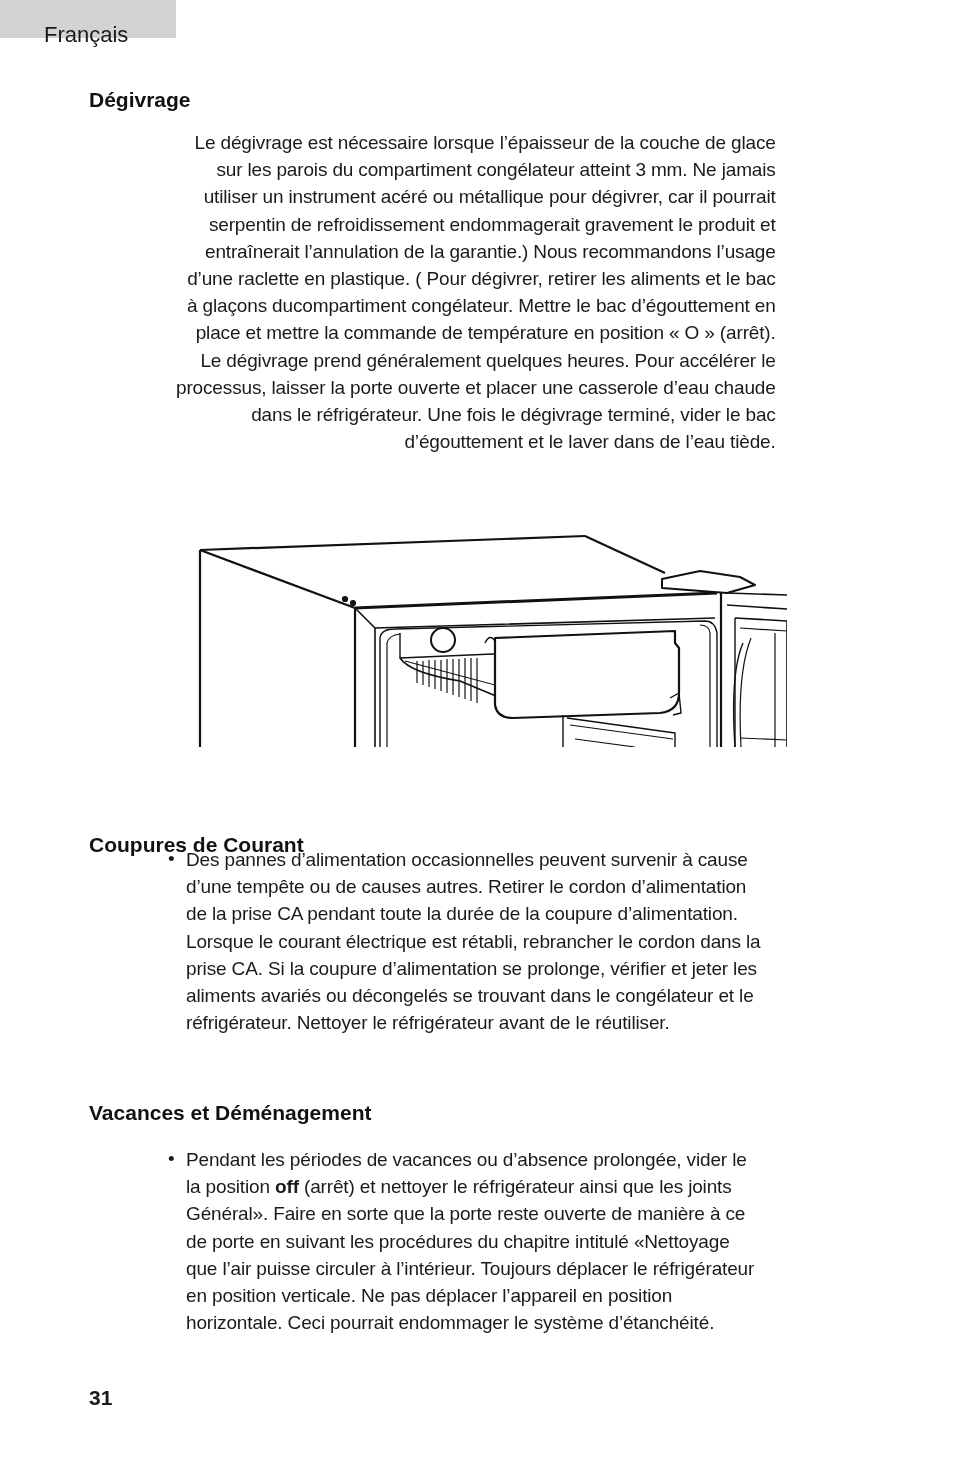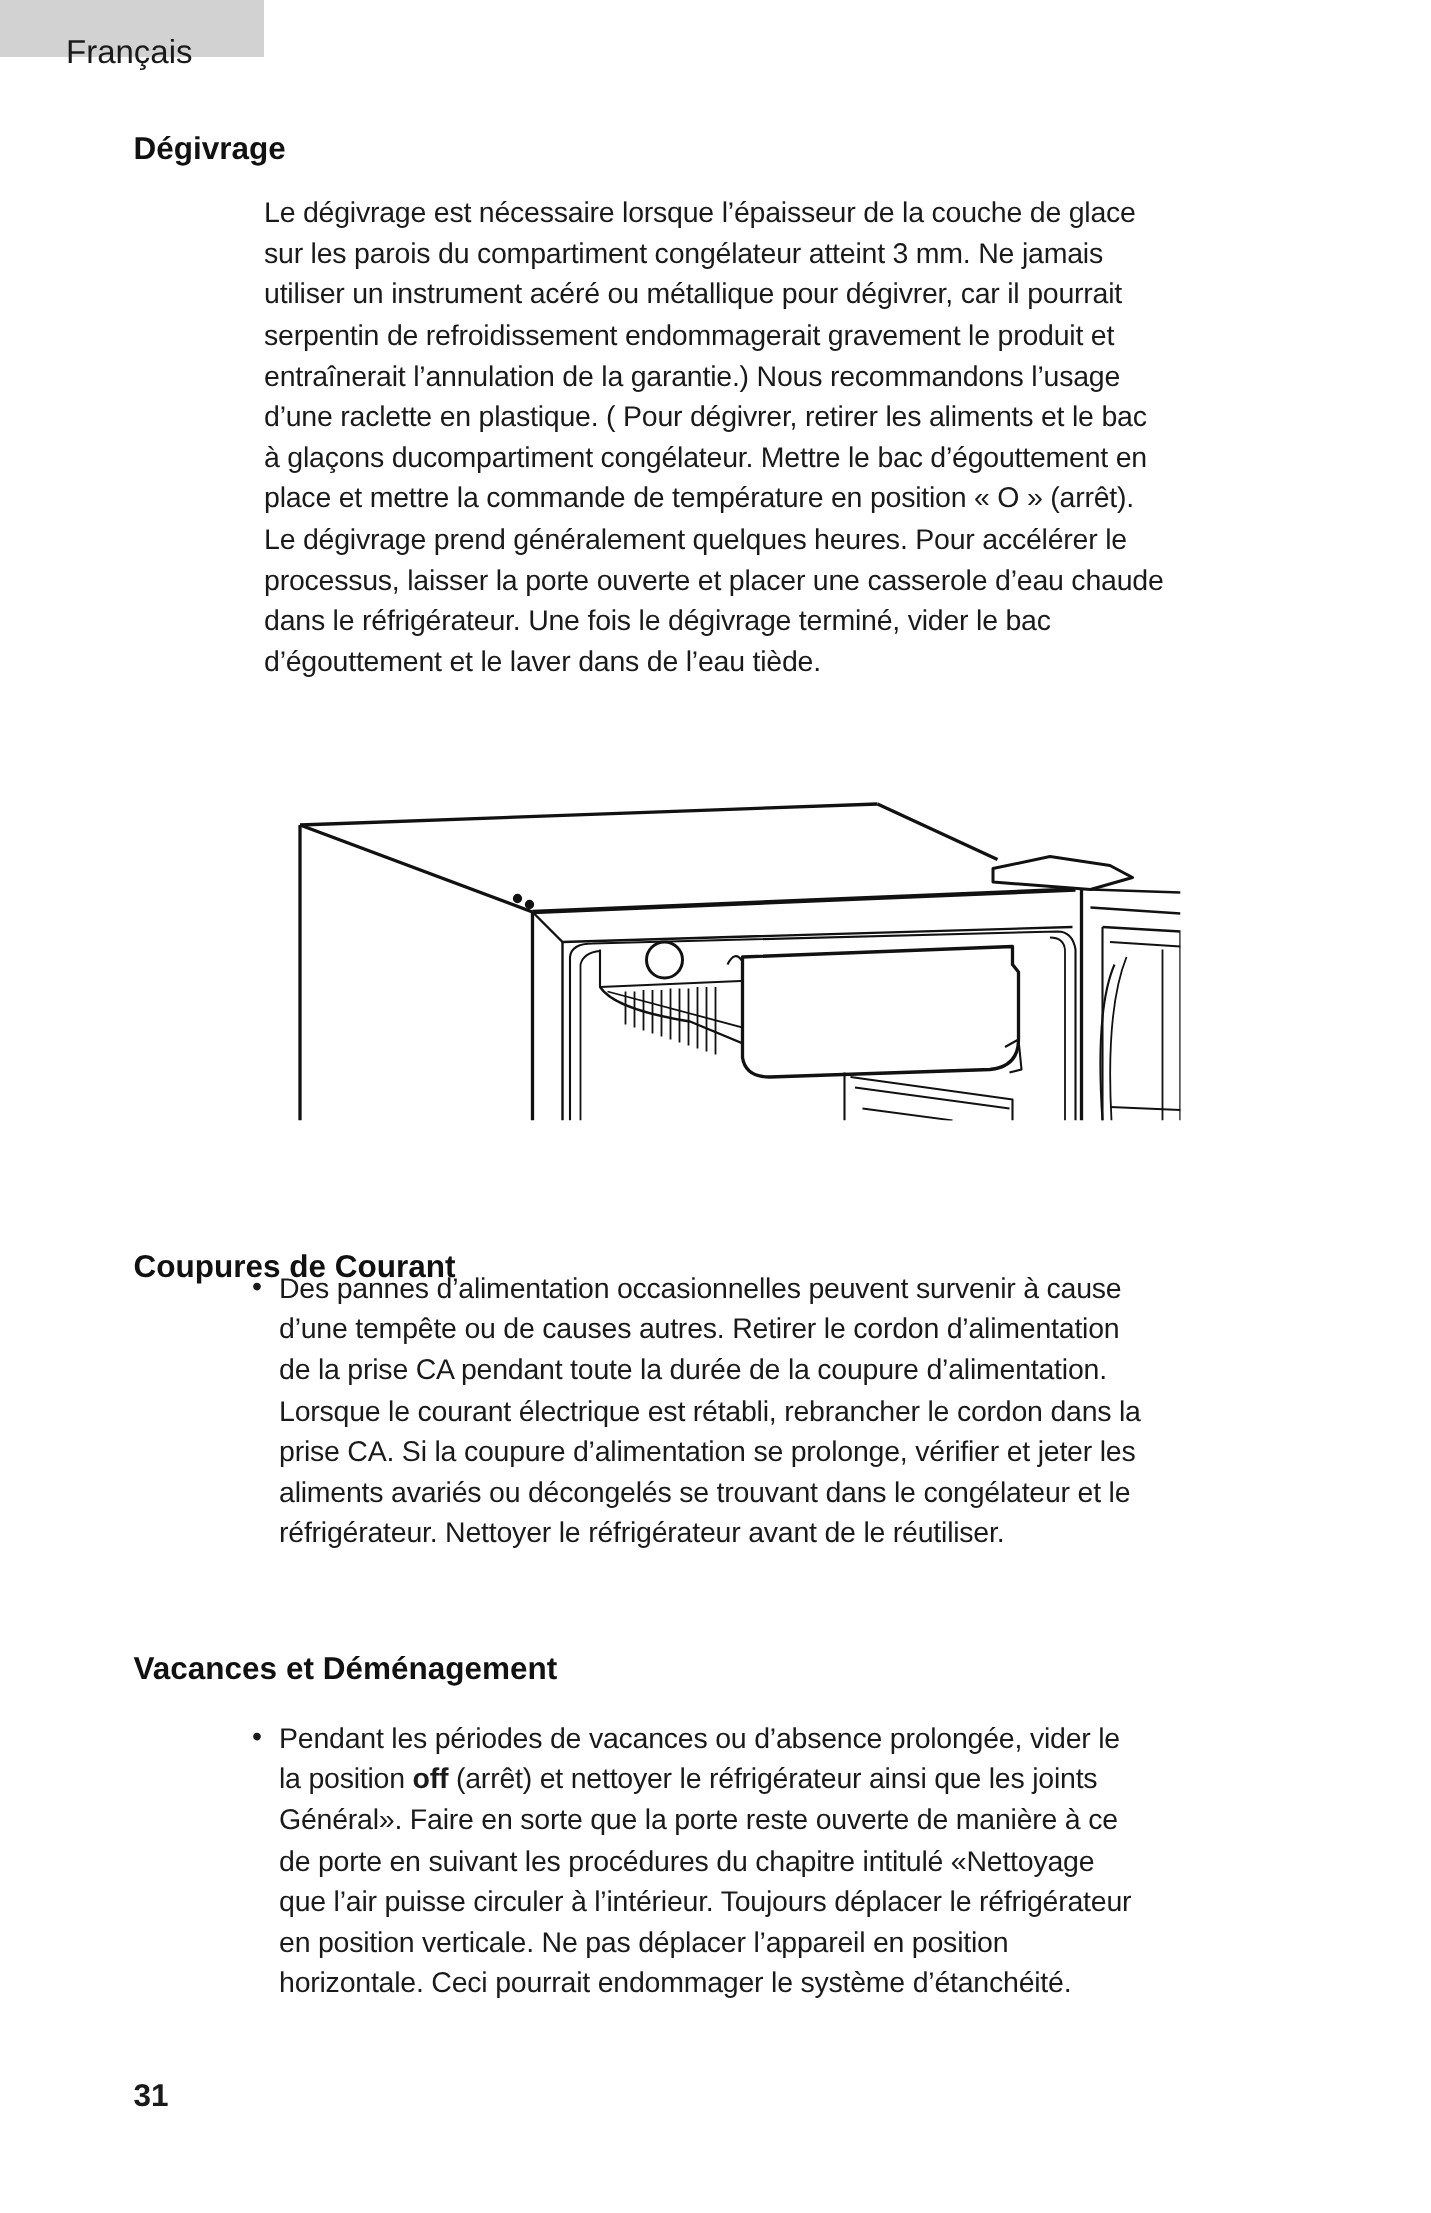--- a/index.html
+++ b/index.html
@@ -18,21 +18,21 @@
   b { font-weight: bold; }
 </style>
 </head>
 <body>
 
 <div class="lang-tab">
   <span>Français</span>
 </div>
 
 <div class="heading" style="top:88px;">Dégivrage</div>
-<div class="body-text" style="left:176px; top:129px;">
+<div class="body-text" style="left:176px; top:129px;text-align:right;">
   <span class="line">Le dégivrage est nécessaire lorsque l’épaisseur de la couche de glace</span>
   <span class="line">sur les parois du compartiment congélateur atteint 3 mm. Ne jamais</span>
   <span class="line">utiliser un instrument acéré ou métallique pour dégivrer, car il pourrait</span>
   <span class="line">serpentin de refroidissement endommagerait gravement le produit et</span>
   <span class="line">entraînerait l’annulation de la garantie.) Nous recommandons l’usage</span>
   <span class="line">d’une raclette en plastique. ( Pour dégivrer, retirer les aliments et le bac</span>
   <span class="line">à glaçons ducompartiment congélateur. Mettre le bac d’égouttement en</span>
   <span class="line">place et mettre la commande de température en position « O » (arrêt).</span>
   <span class="line">Le dégivrage prend généralement quelques heures. Pour accélérer le</span>
   <span class="line">processus, laisser la porte ouverte et placer une casserole d’eau chaude</span>

